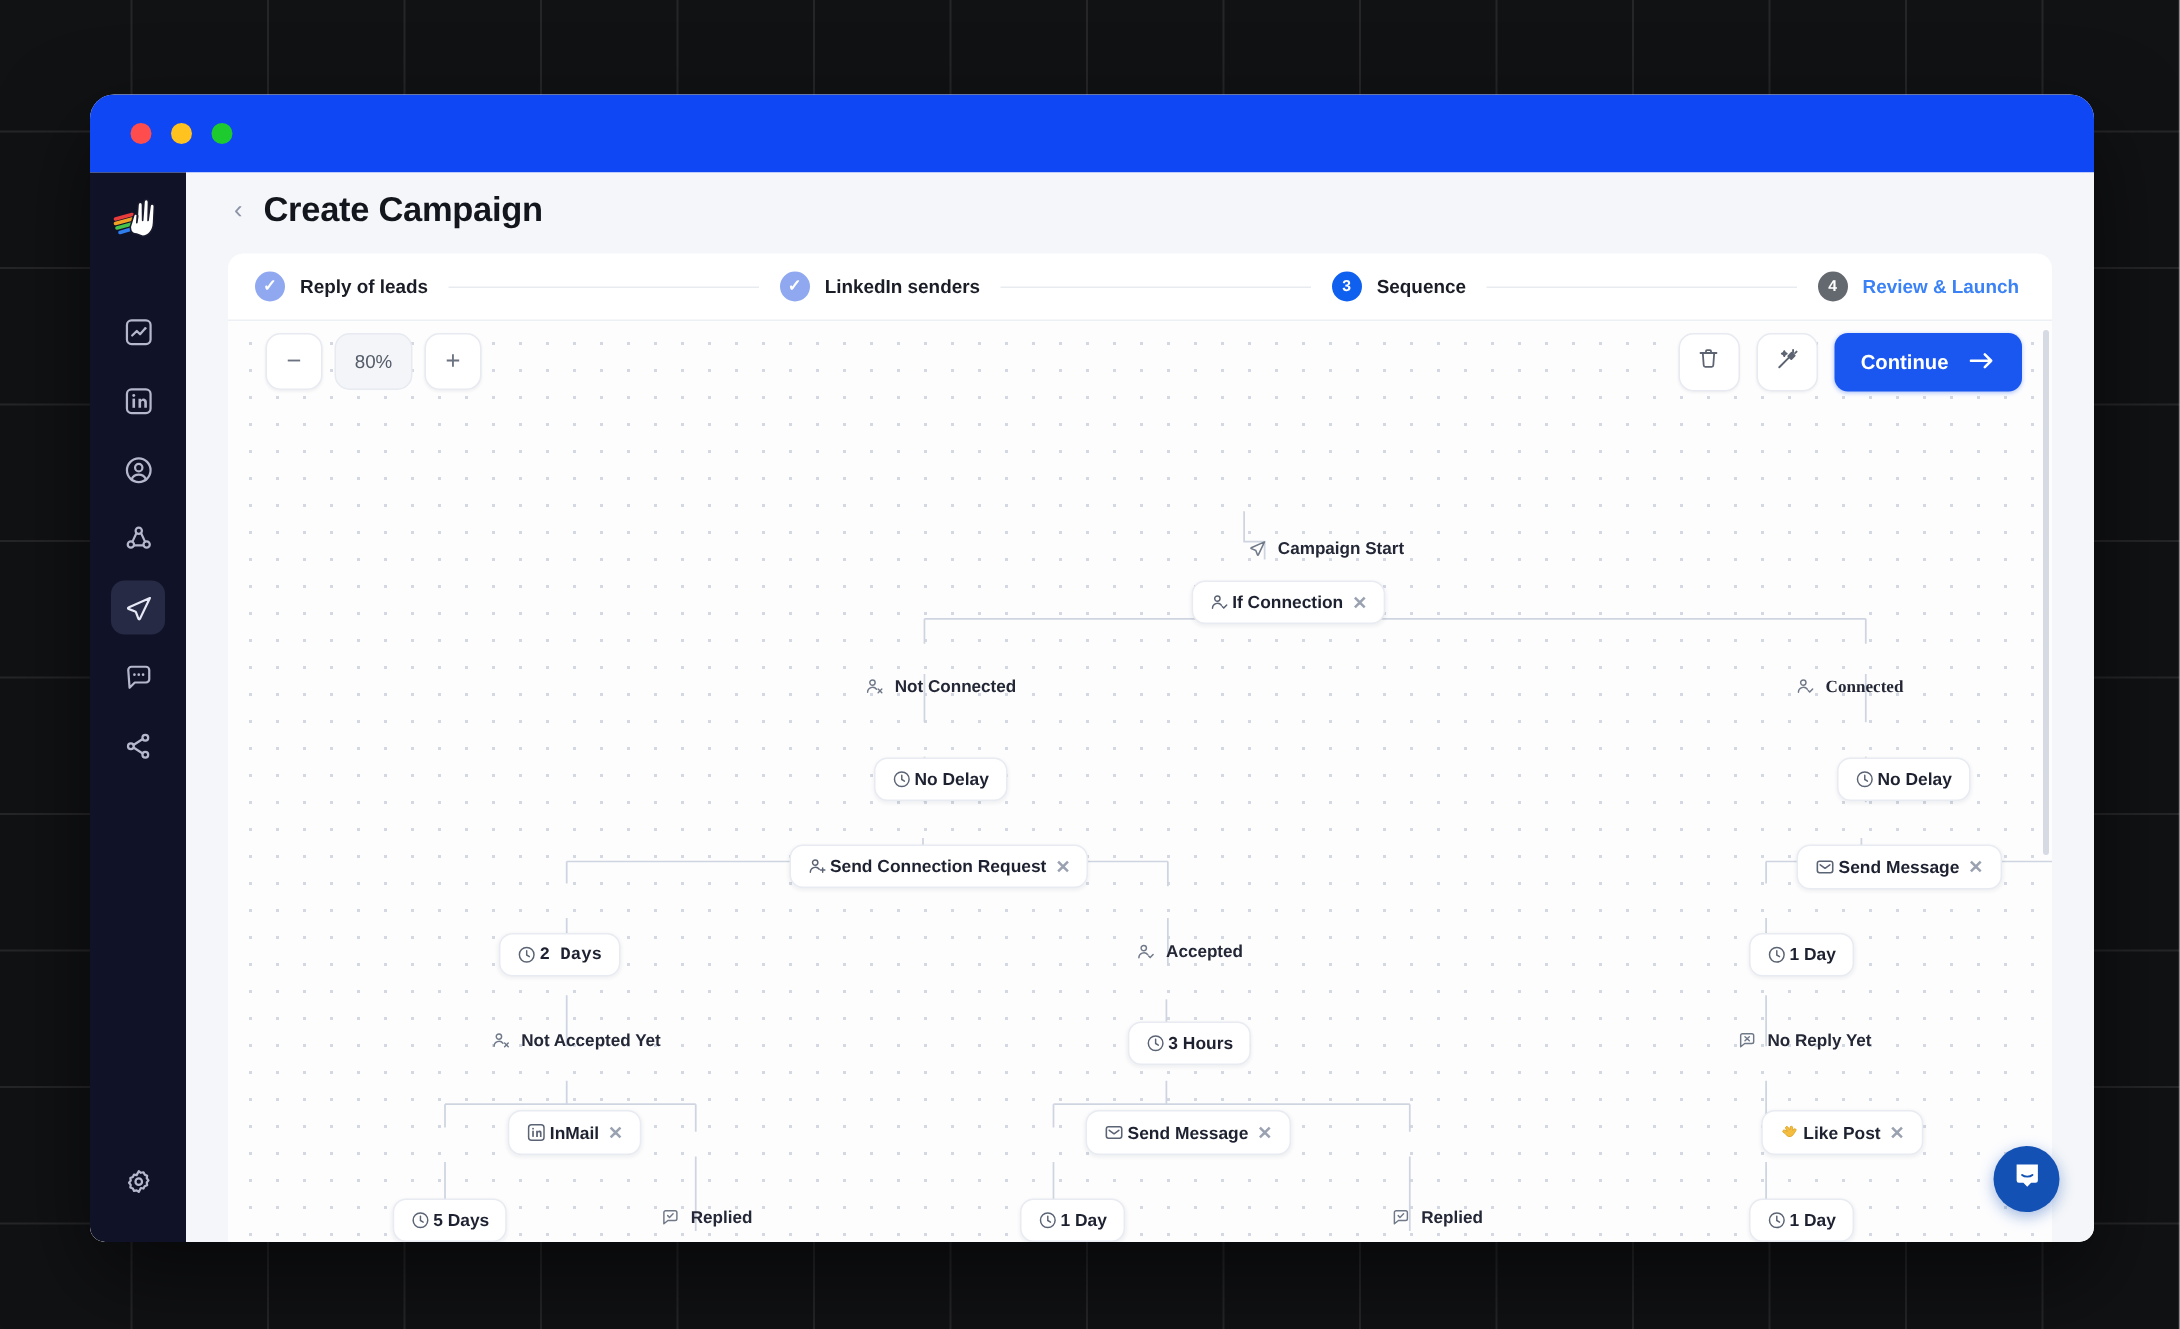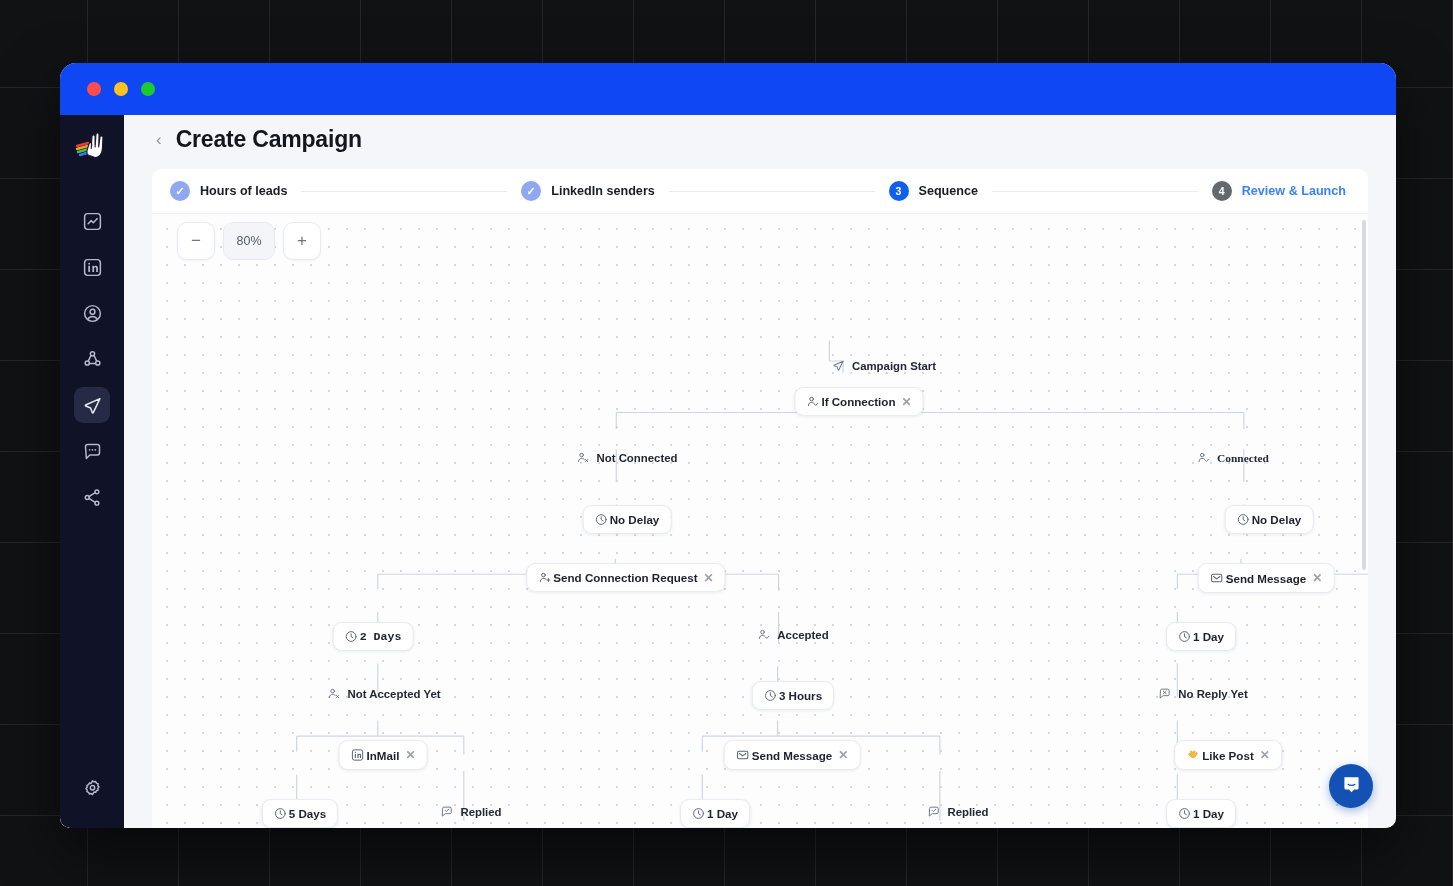--- a/index.html
+++ b/index.html
@@ -341,21 +341,21 @@
         <h1 id="page-title">Create Campaign</h1>
       </div>
 
       <div id="content-card">
 
         <div id="stepper">
           <div class="step">
             <span class="step-badge done">
               <span class="check-glyph">✓</span>
             </span>
-            <span class="step-label">Hours of leads</span>
+            <span class="step-label">Reply of leads</span>
           </div>
           <div class="step-line"></div>
 
           <div class="step">
             <span class="step-badge done">
               <span class="check-glyph">✓</span>
             </span>
             <span class="step-label">LinkedIn senders</span>
           </div>
           <div class="step-line"></div>
@@ -373,20 +373,47 @@
         </div>
 
         <div id="canvas">
 
           <div id="zoom-toolbar">
             <div class="zoom-btn">−</div>
             <div id="zoom-level">80%</div>
             <div class="zoom-btn">+</div>
           </div>
 
+          <div id="action-toolbar">
+            <div class="icon-btn">
+              <span>
+                <svg width="16" height="16" viewBox="0 0 24 24" fill="none" stroke="currentColor" stroke-width="1.8" stroke-linecap="round" stroke-linejoin="round">
+                  <path d="M4 6.5h16M9.5 6.5V4.6a1 1 0 0 1 1-1h3a1 1 0 0 1 1 1v1.9"></path>
+                  <path d="M6.3 6.5l0.9 12.3a1.6 1.6 0 0 0 1.6 1.5h6.4a1.6 1.6 0 0 0 1.6-1.5l0.9-12.3"></path>
+                </svg>
+              </span>
+            </div>
+            <div class="icon-btn">
+              <span>
+                <svg width="17" height="17" viewBox="0 0 24 24" fill="none" stroke="currentColor" stroke-width="1.8" stroke-linecap="round" stroke-linejoin="round">
+                  <path d="M4.5 19.5 L14 10"></path>
+                  <path d="M13 9 L15.8 11.8 L19 8.6 L16.2 5.8 Z" fill="currentColor"></path>
+                  <path d="M17.5 3.2v2.2M20.8 4.8l-1.5 1.5M9.2 4.4l0.7 1.6 1.6 0.7-1.6 0.7-0.7 1.6-0.7-1.6L6.9 6.7l1.6-0.7z" fill="none"></path>
+                </svg>
+              </span>
+            </div>
+            <button id="continue-button">
+              <span>Continue</span>
+              <span>
+                <svg width="17" height="13" viewBox="0 0 20 14" fill="none" stroke="currentColor" stroke-width="2" stroke-linecap="round" stroke-linejoin="round">
+                  <path d="M1 7h16M12 2l5 5-5 5"></path>
+                </svg>
+              </span>
+            </button>
+          </div>
 
           <div id="canvas-scrollbar"></div>
 
           <div id="flow-layer">
             <svg id="edges" viewBox="0 0 1244 668" preserveAspectRatio="none">
               <g stroke="#cfd5e0" stroke-width="1.2" fill="none">
 
                 <path d="M693 138 L693 160 L707 160 L707 173"></path>
 
                 <path d="M707 200 L707 216 M475 216 L1117 216 M475 216 L475 234 M1117 216 L1117 234"></path>

